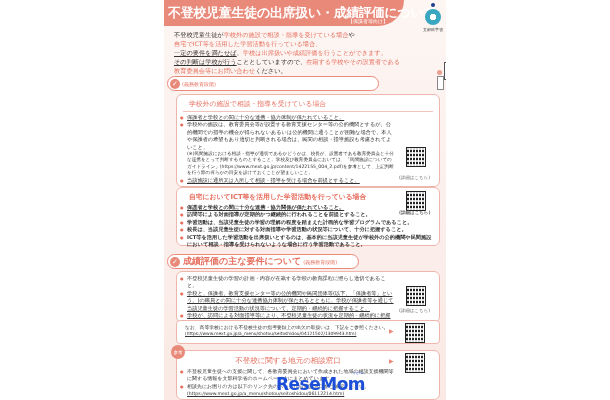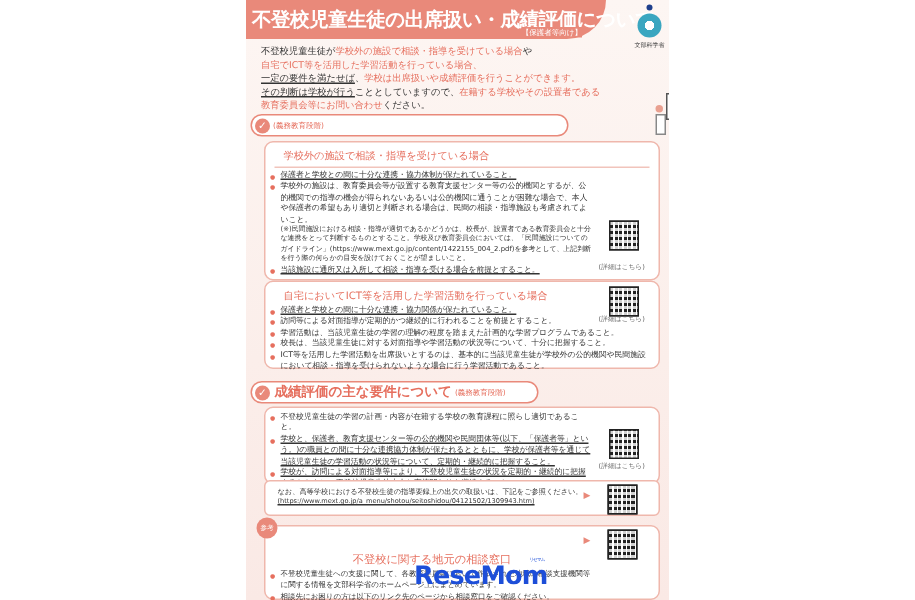--- a/index.html
+++ b/index.html
@@ -37,21 +37,21 @@
   .qr:after { content:""; position:absolute; inset:0;
     background:repeating-linear-gradient(0deg,rgba(255,255,255,.8) 0 2px,transparent 2px 4px); }
   .detail { position:absolute; font-size:4.5px; color:#666; white-space:nowrap; }
   .note { position:absolute; left:12px; width:262px; background:#fff; border:1px solid #efb7ac; border-radius:4px; }
   .note .t { font-size:4.8px; color:#333; margin:3px 8px 1px; }
   .note .url { font-size:4.4px; color:#333; margin:0 8px 3px; text-decoration:underline; }
   .arrow { position:absolute; color:#e9897a; font-size:6px; }
   .ref { position:absolute; left:12px; width:262px; height:64px; background:#fff; border:1px solid #efb7ac; border-radius:6px; }
   .ref .badge { position:absolute; left:-6px; top:-6px; width:14px; height:14px; border-radius:50%;
     background:#e9897a; color:#fff; font-size:4.5px; display:flex; align-items:center; justify-content:center; }
-  .ref .rt { font-size:7.5px; color:#e66f5e; text-align:center; margin:17px 40px 2px 0; }
+  .ref .rt { font-size:7.5px; color:#e66f5e; text-align:center; margin:5px 40px 2px 0; }
   .ref .item { font-size:5px; line-height:7.4px; }
   .watermark { position:absolute; left:276px; top:374px; font-size:17px; color:#1d4ed8; font-weight:bold; letter-spacing:-0.5px; }
   .watermark .sm { position:absolute; right:2px; top:-3px; font-size:3px; font-weight:normal; }
   .illus { position:absolute; left:272px; top:62px; width:22px; height:30px; }
   .illus .paper { position:absolute; left:8px; top:0; width:12px; height:16px; border:1px solid #555; background:#fff; }
   .illus .person { position:absolute; left:1px; top:8px; width:6px; height:22px; }
   .illus .person .hd { width:5px; height:5px; border-radius:50%; background:#e9a090; }
   .illus .person .bd { width:5px; height:12px; background:#fff; border:1px solid #888; margin-top:1px; }
 </style>
 </head>
@@ -95,21 +95,21 @@
     <div class="bt">学校外の施設で相談・指導を受けている場合</div>
     <div class="line"></div>
     <div class="item"><span class="u">保護者と学校との間に十分な連携・協力体制が保たれていること。</span></div>
     <div class="item"><span>学校外の施設は、教育委員会等が設置する教育支援センター等の公的機関とするが、公的機関での指導の機会が得られないあるいは公的機関に通うことが困難な場合で、本人や保護者の希望もあり適切と判断される場合は、民間の相談・指導施設も考慮されてよいこと。</span></div>
     <div class="item nb" style="font-size:4.6px; line-height:6.4px;"><span>(※)民間施設における相談・指導が適切であるかどうかは、校長が、設置者である教育委員会と十分な連携をとって判断するものとすること。学校及び教育委員会においては、「民間施設についてのガイドライン」(https://www.mext.go.jp/content/1422155_004_2.pdf)を参考として、上記判断を行う際の何らかの目安を設けておくことが望ましいこと。</span></div>
     <div class="item"><span class="u">当該施設に通所又は入所して相談・指導を受ける場合を前提とすること。</span></div>
     <div class="qr" style="left:229px; top:52px;"></div>
     <div class="detail" style="left:222px; top:80px;">(詳細はこちら)</div>
   </div>
 
-  <div class="box" style="top:187px; height:57px;">
+  <div class="box" style="top:187px; height:57px;font-weight:bold;">
     <div class="bt">自宅においてICT等を活用した学習活動を行っている場合</div>
     <div class="item"><span class="u">保護者と学校との間に十分な連携・協力関係が保たれていること。</span></div>
     <div class="item"><span>訪問等による対面指導が定期的かつ継続的に行われることを前提とすること。</span></div>
     <div class="item" style="padding-right:4px;"><span>学習活動は、当該児童生徒の学習の理解の程度を踏まえた計画的な学習プログラムであること。</span></div>
     <div class="item" style="padding-right:4px;"><span>校長は、当該児童生徒に対する対面指導や学習活動の状況等について、十分に把握すること。</span></div>
     <div class="item" style="padding-right:4px;"><span>ICT等を活用した学習活動を出席扱いとするのは、基本的に当該児童生徒が学校外の公的機関や民間施設において相談・指導を受けられないような場合に行う学習活動であること。</span></div>
     <div class="qr" style="left:229px; top:3px;"></div>
     <div class="detail" style="left:222px; top:22px;">(詳細はこちら)</div>
   </div>
 

